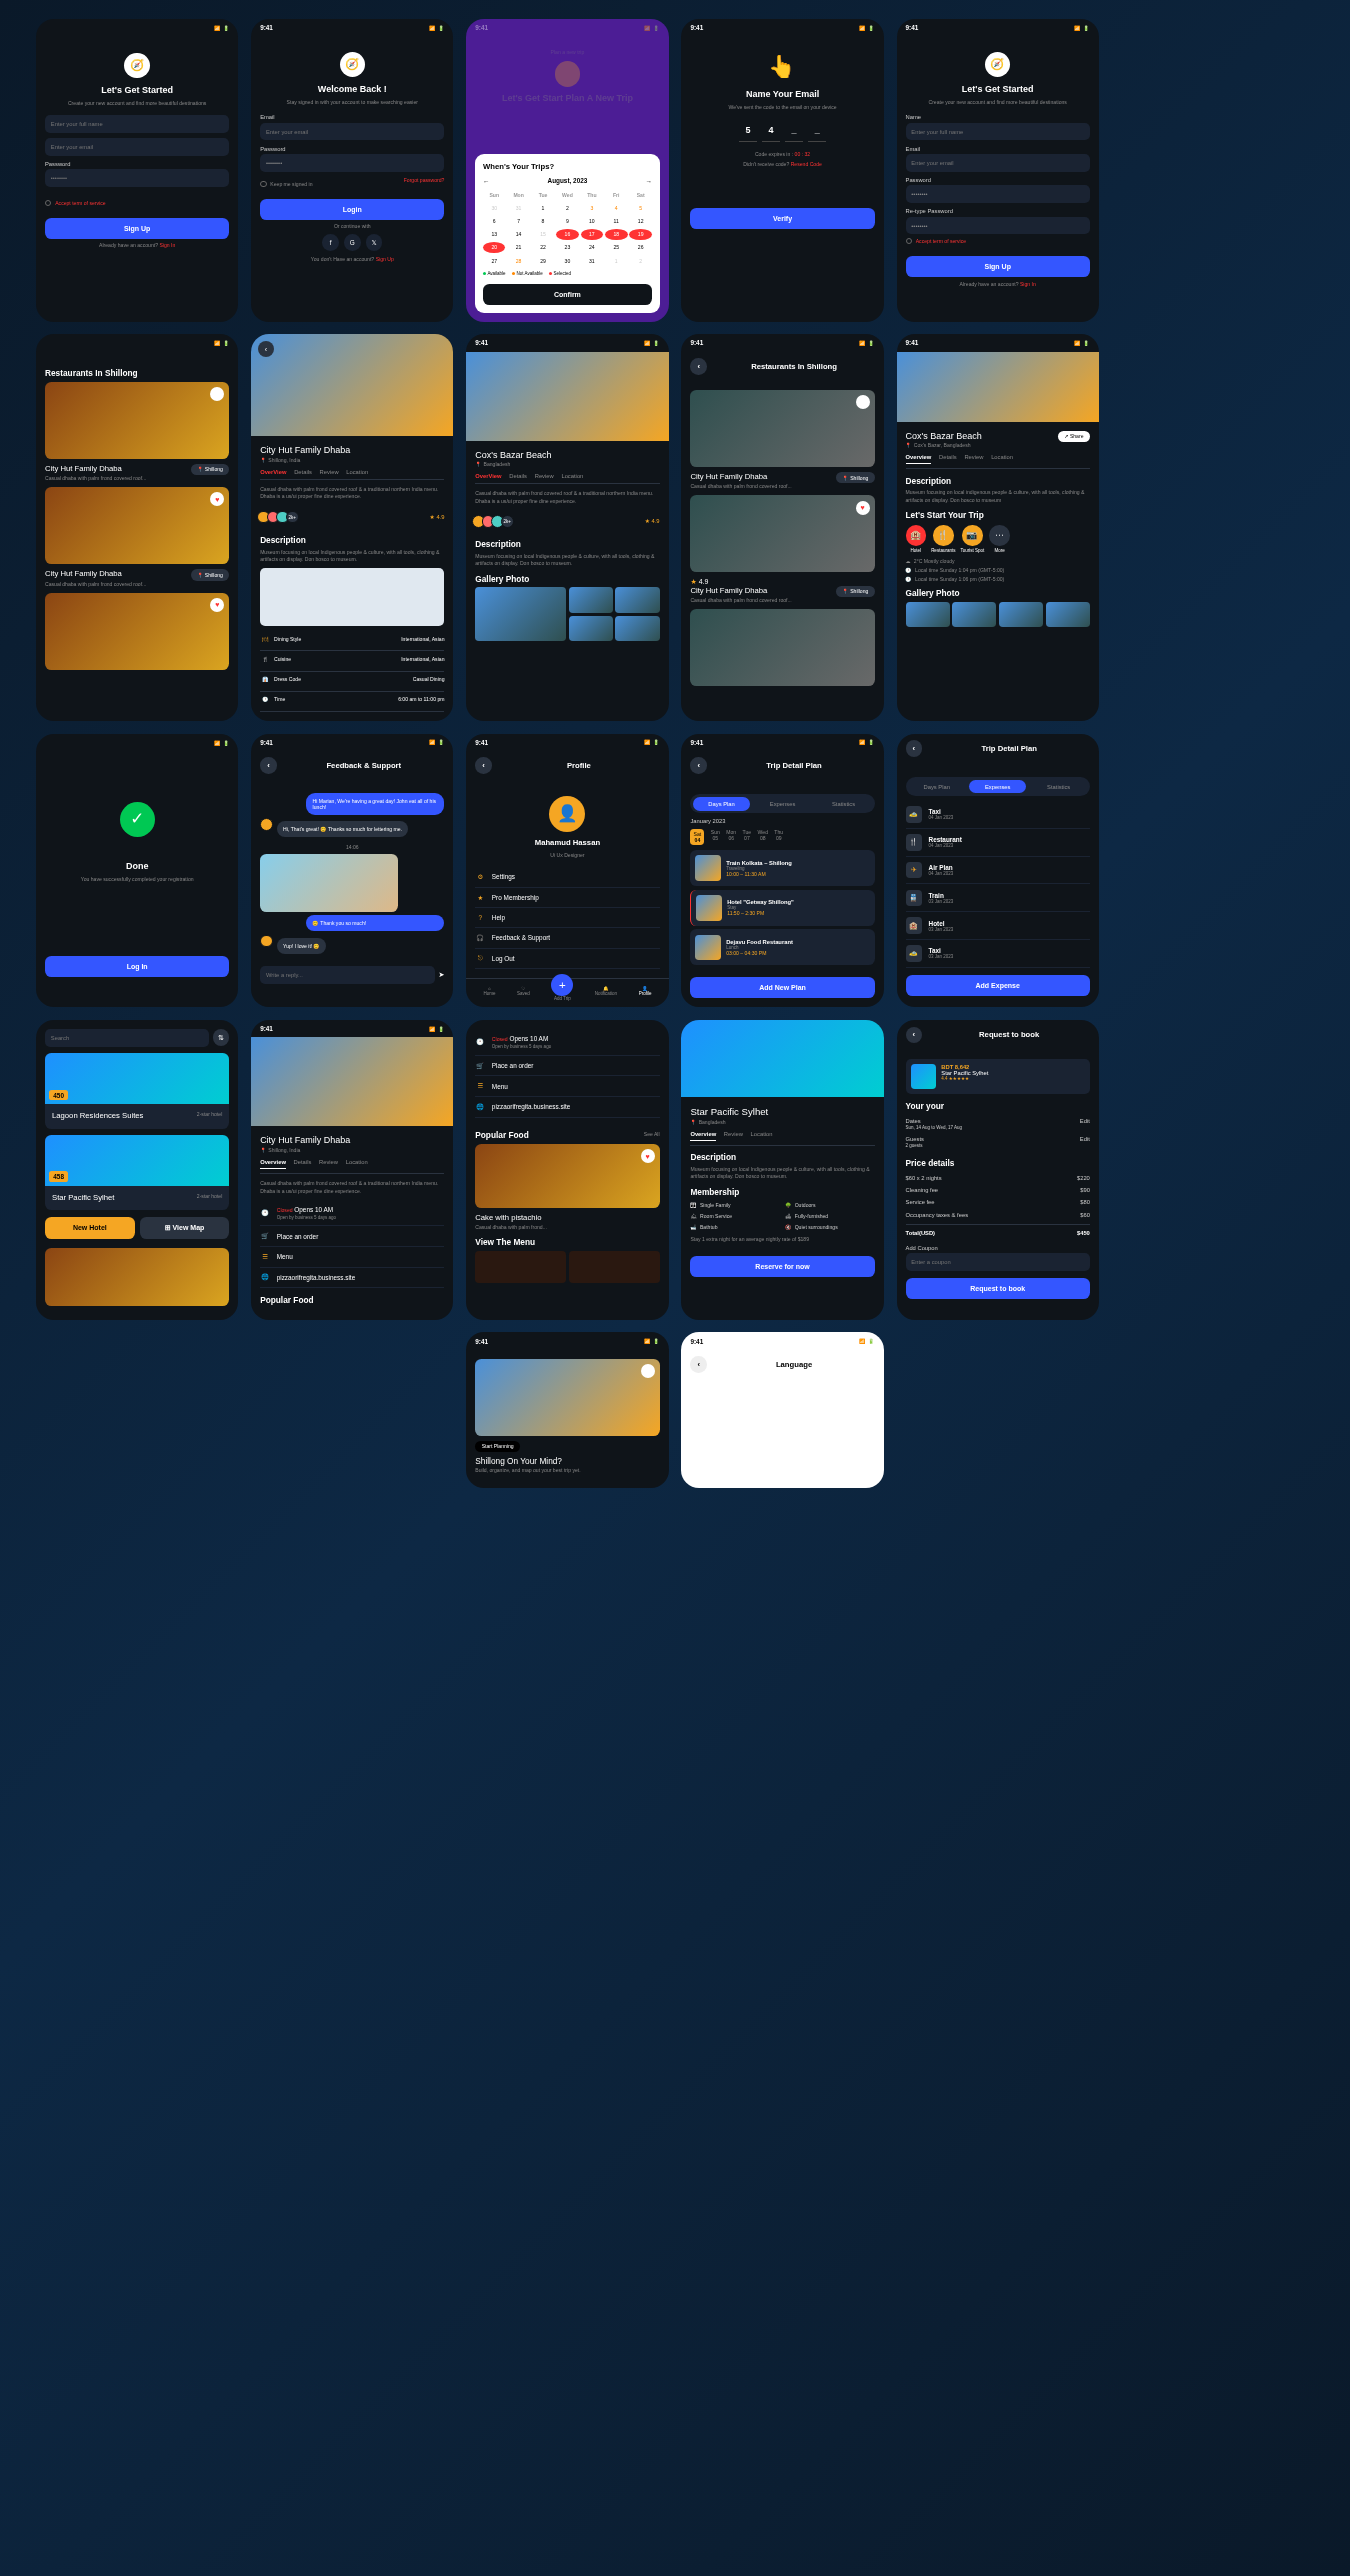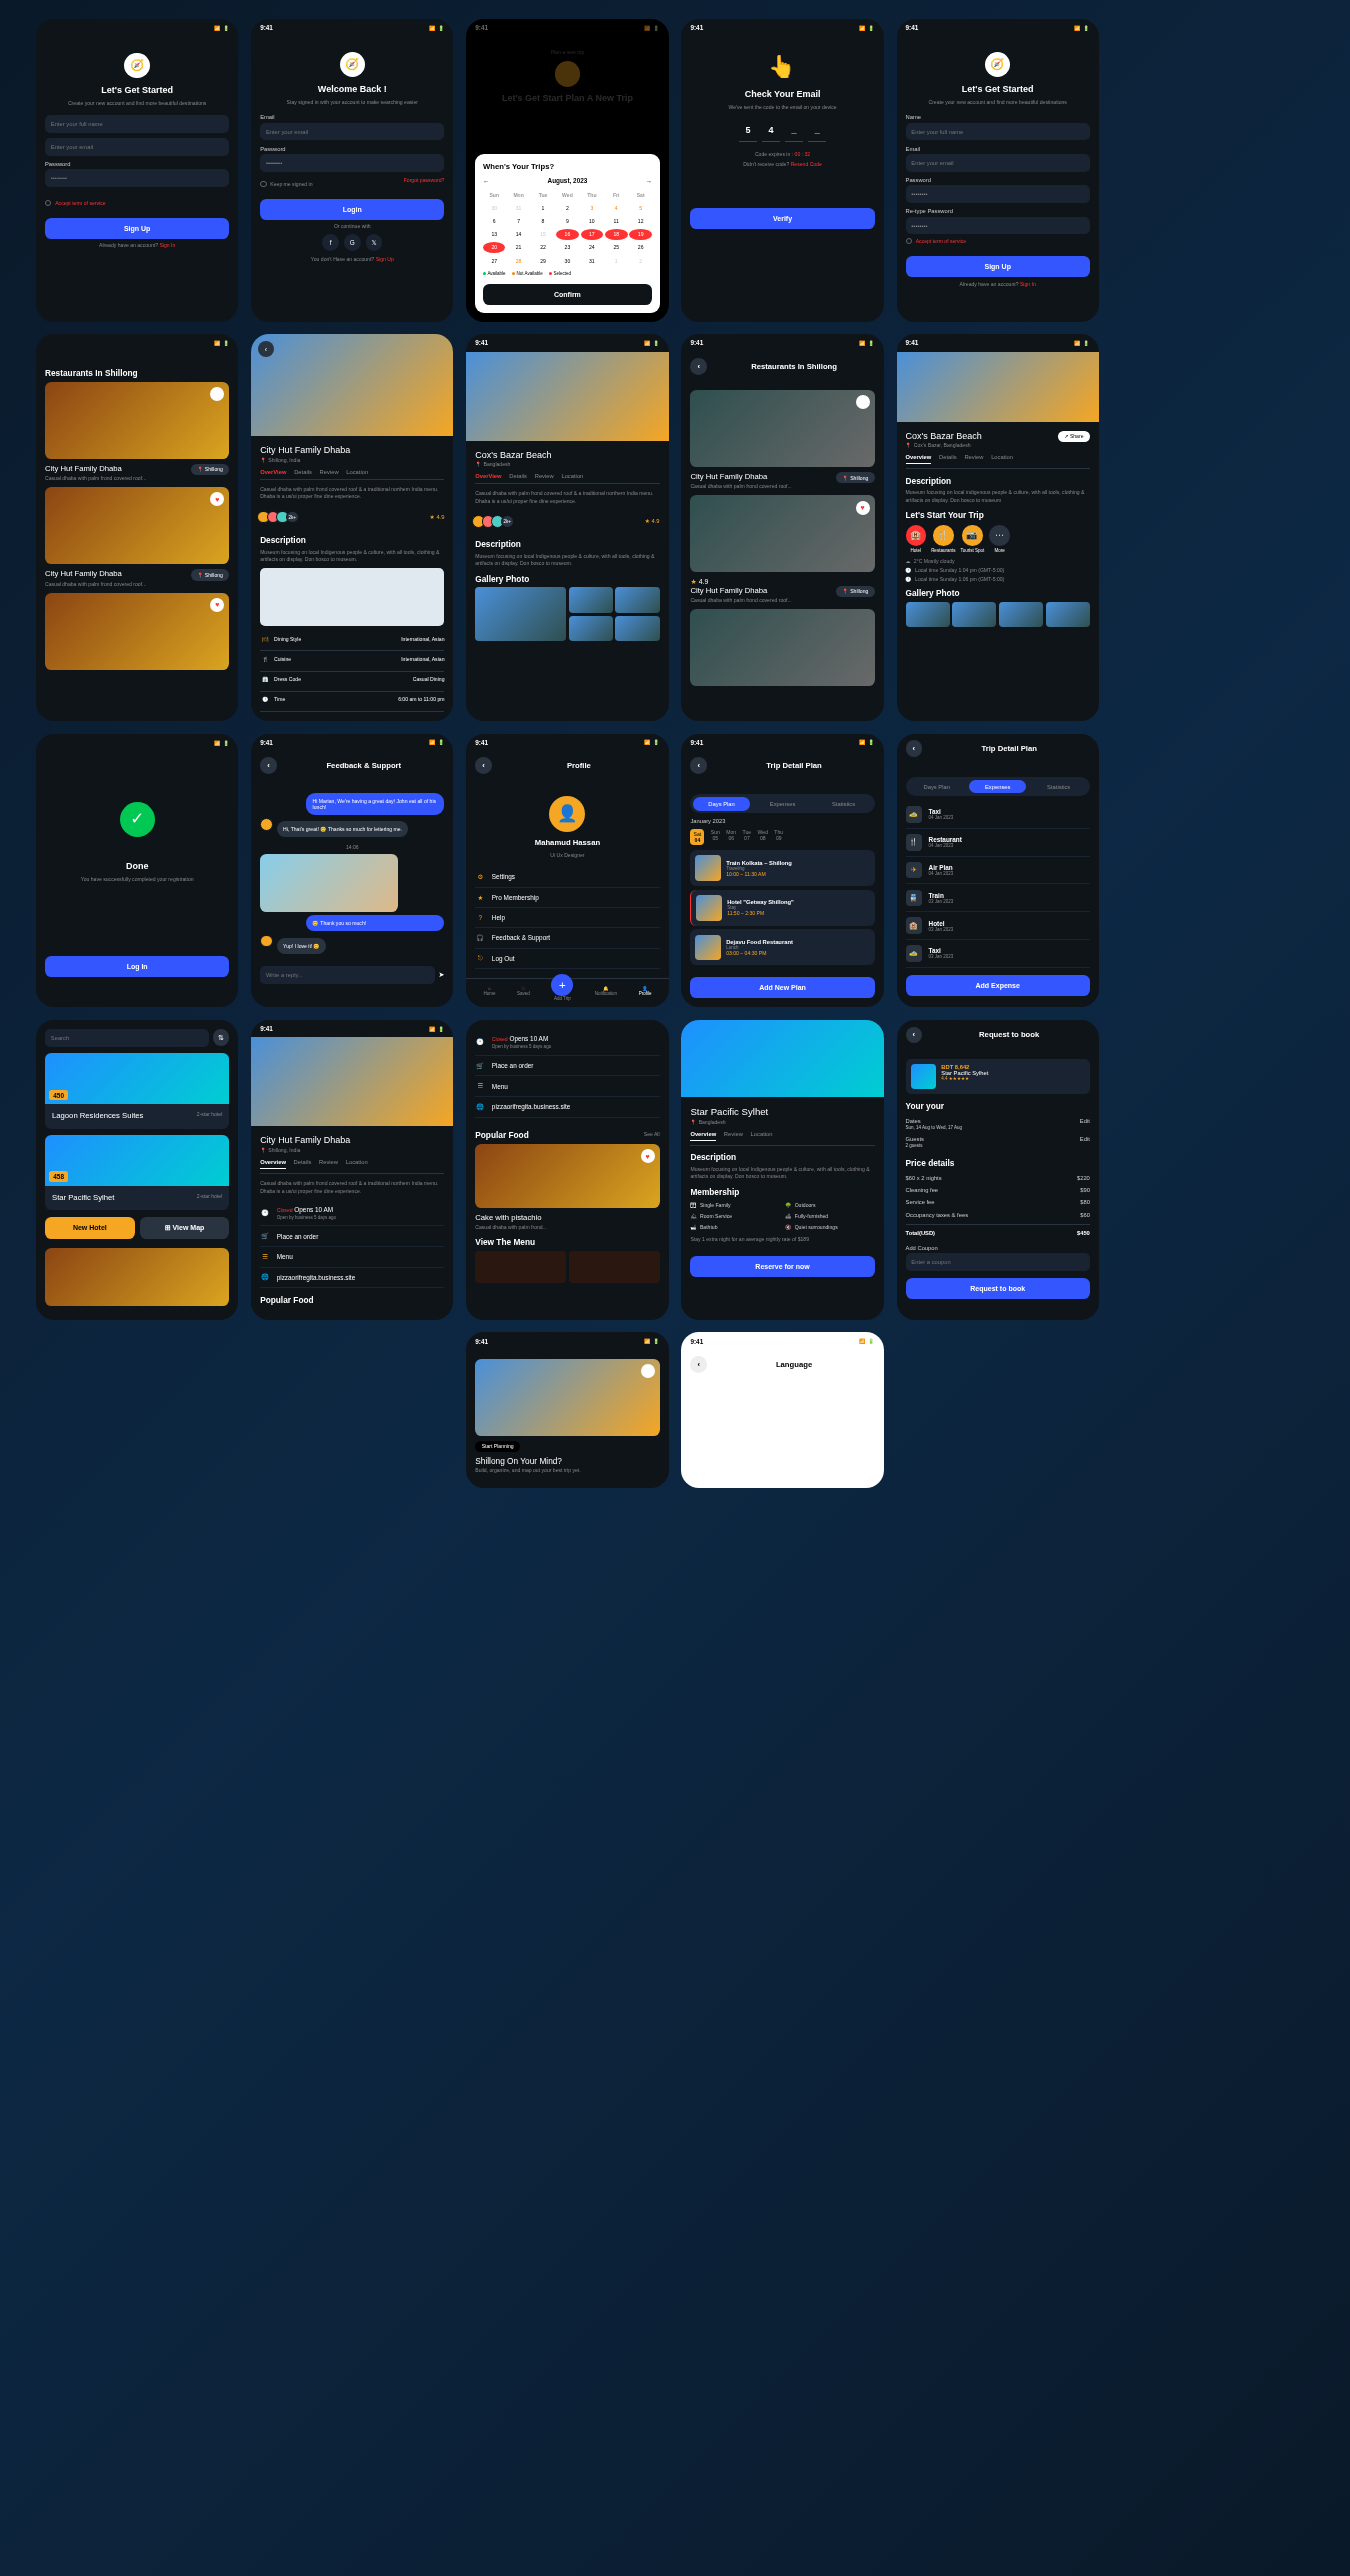--- a/index.html
+++ b/index.html
@@ -160,21 +160,21 @@
     <div class="small">Or continue with</div>
     <div class="social">
       <div class="social-btn">f</div>
       <div class="social-btn">G</div>
       <div class="social-btn">𝕏</div>
     </div>
     <div class="small"><span>You don't Have an account?</span> <span class="link">Sign Up</span></div>
   </div>
 </div>
 
-<div class="phone" style="background:#000000">
+<div class="phone" style="background:#4c1d95">
   <div class="status" style="opacity:.4">
         <span>9:41</span>
         <span class="status-icons">
           <span>📶</span>
           <span>🔋</span>
         </span>
       </div>
   <div class="content" style="position:relative">
     <div style="opacity:.3">
       <div class="small">Plan a new trip</div>
@@ -245,21 +245,21 @@
 <div class="phone">
   <div class="status">
         <span>9:41</span>
         <span class="status-icons">
           <span>📶</span>
           <span>🔋</span>
         </span>
       </div>
   <div class="content">
     <div class="hand-icon">👆</div>
-    <div class="title">Check Your Email</div>
+    <div class="title">Name Your Email</div>
     <div class="subtitle">We've sent the code to the email on your device</div>
     <div class="otp">
       <div class="otp-box">5</div>
       <div class="otp-box">4</div>
       <div class="otp-box">_</div>
       <div class="otp-box">_</div>
     </div>
     <div class="small"><span>Code expires in :</span> <span class="link">00 : 32</span></div>
     <div class="small"><span>Didn't receive code?</span> <span class="link">Resend Code</span></div>
     <button class="btn" style="margin-top:38px">Verify</button>

